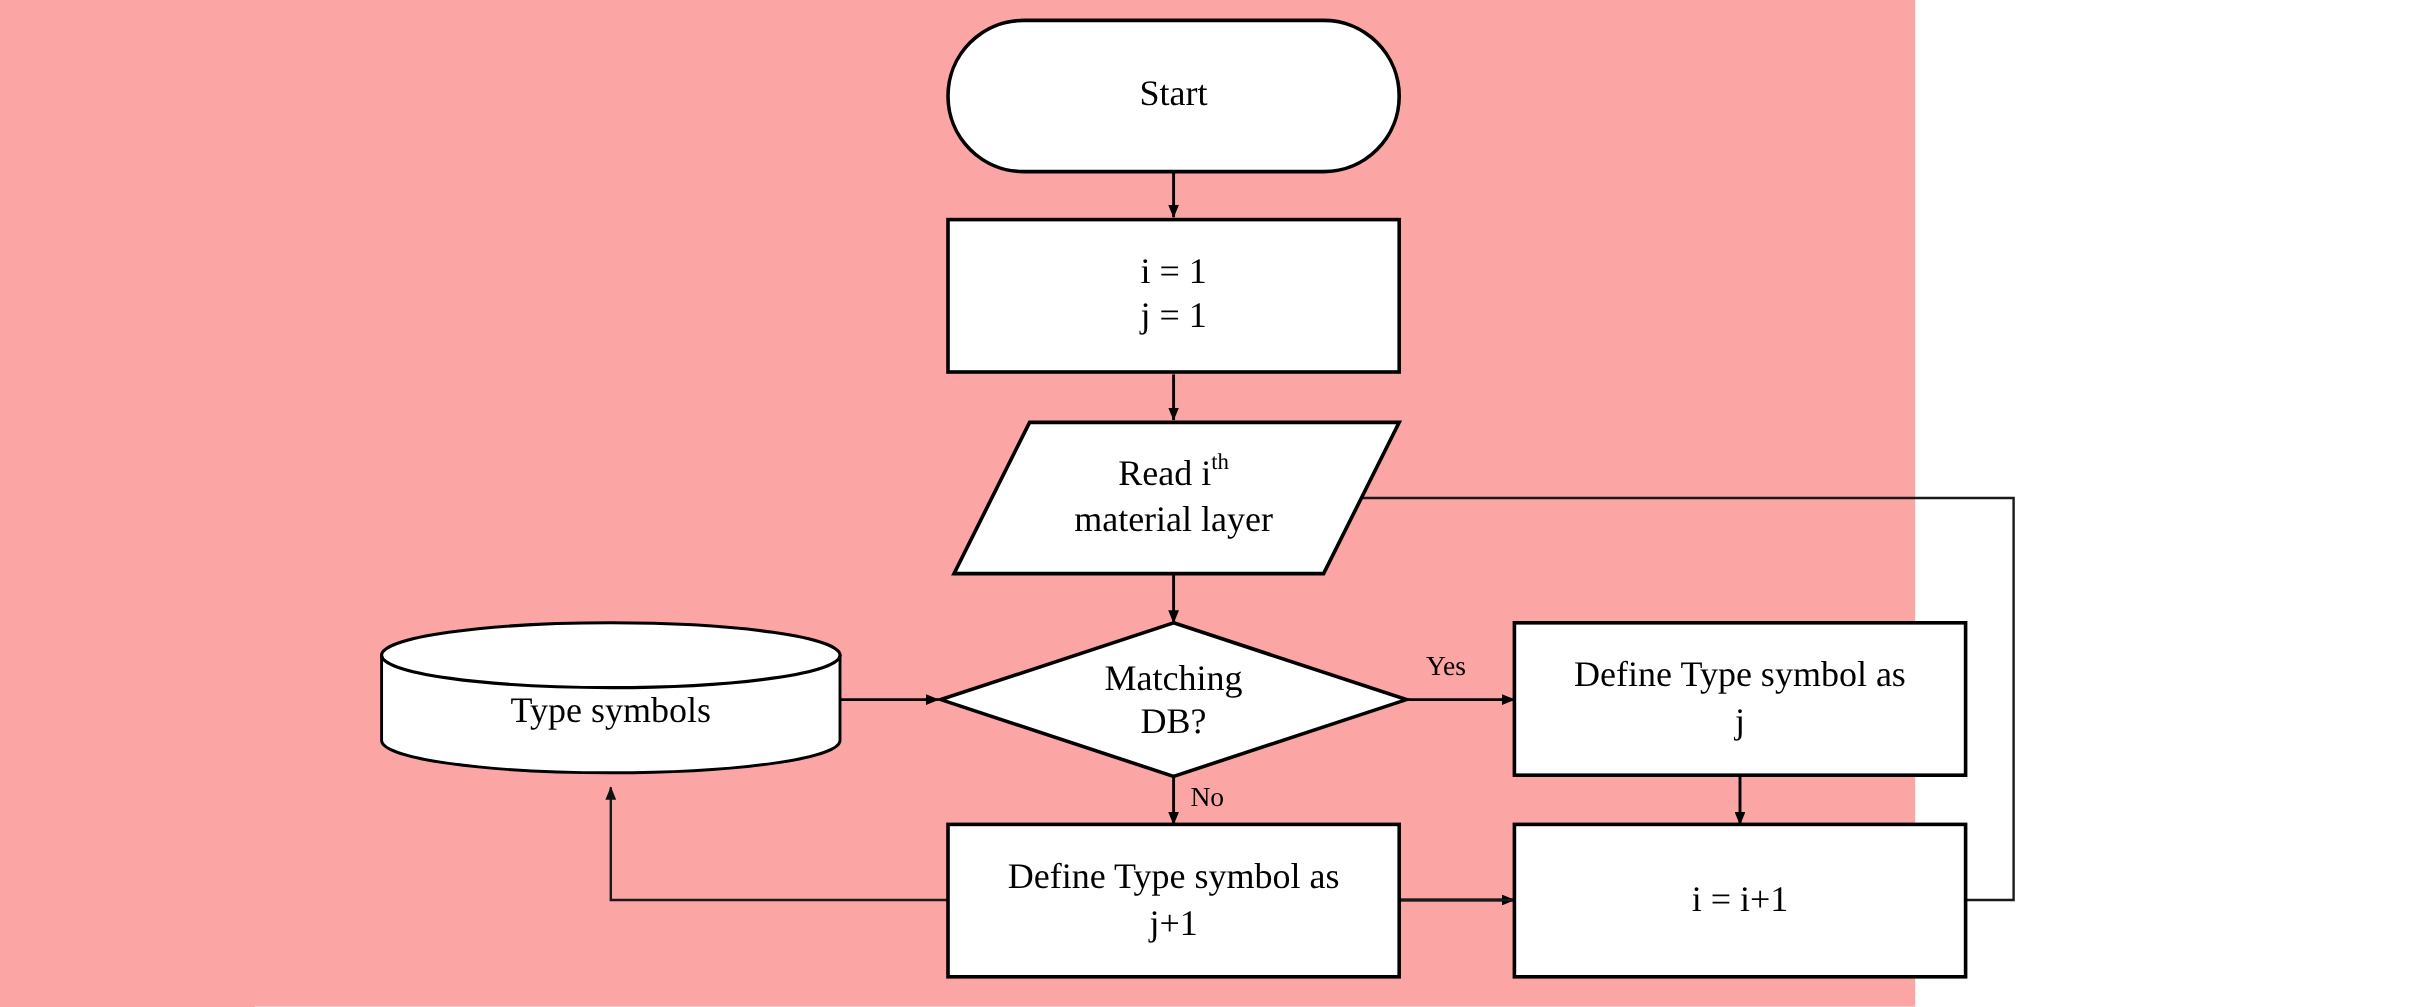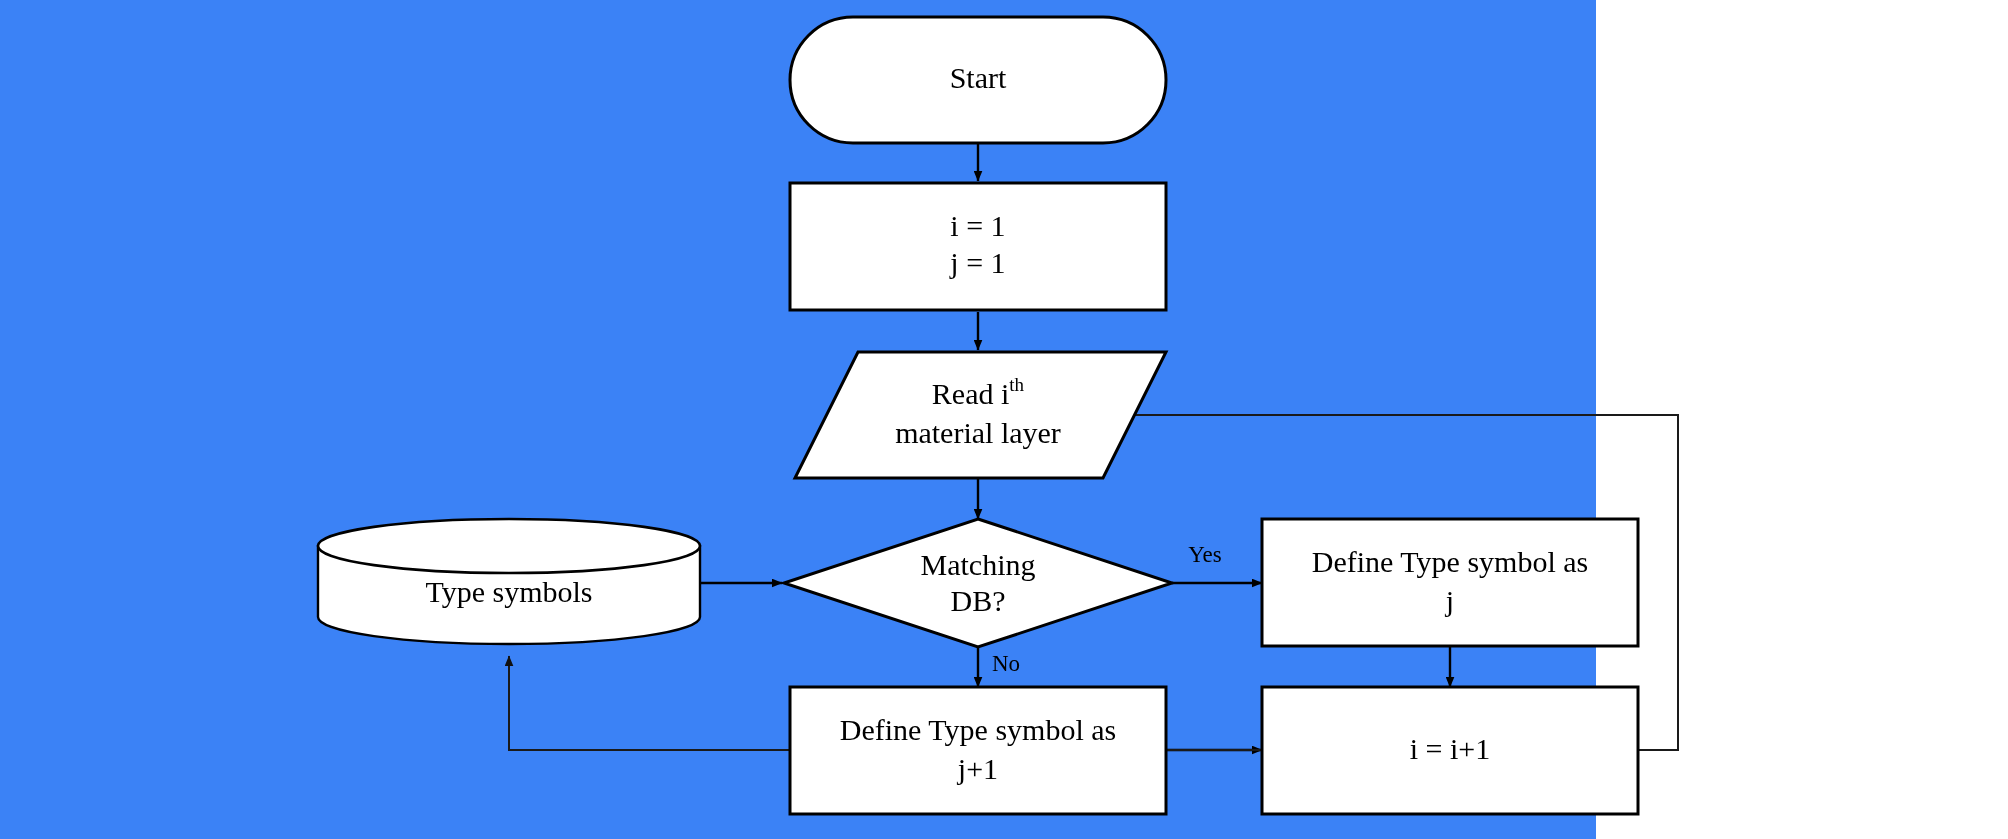--- a/index.html
+++ b/index.html
@@ -11,21 +11,21 @@
   body {
     width: 2008px;
     height: 839px;
     font-family: "Liberation Serif", "DejaVu Serif", serif;
     overflow: hidden;
   }
   #flowchart-root {
     position: relative;
     width: 1596px;
     height: 839px;
-    background: #3b82f6;
+    background: #fca5a5;
   }
   svg#flow-svg {
     display: block;
     width: 2008px;
     height: 839px;
   }
   .node-shape {
     fill: #ffffff;
     stroke: #000000;
     stroke-width: 3;

